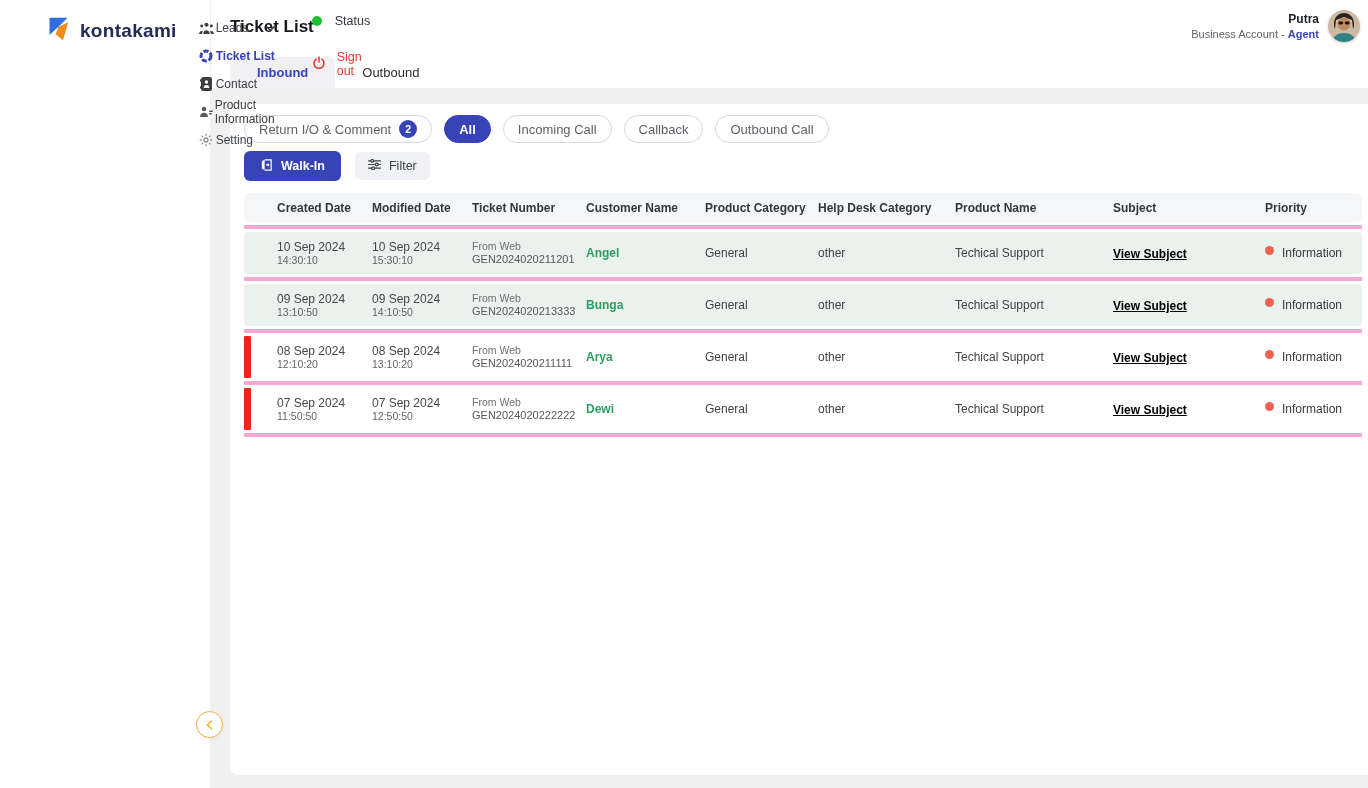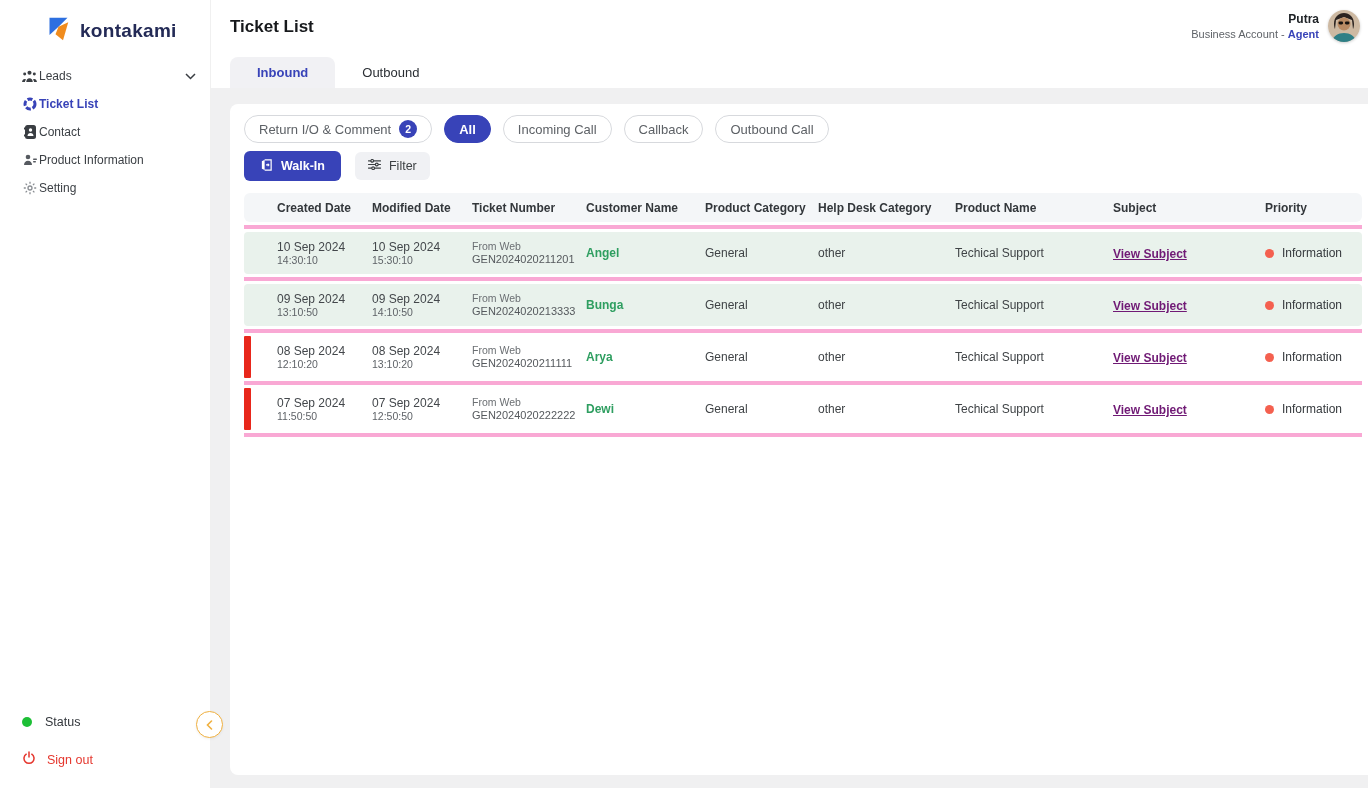--- a/index.html
+++ b/index.html
@@ -1,20 +1,20 @@
 <!DOCTYPE html>
 <html><head>
 <meta charset="utf-8">
 <style>
   * { margin:0; padding:0; box-sizing:border-box; }
   html,body { width:1368px; height:788px; overflow:hidden; font-family:"Liberation Sans", sans-serif; background:#fff; }
   .app { display:flex; width:100%; height:100%; position:relative; }
 
   
-  .sidebar { width:211px; min-width:211px; background:#fff; display:flex; flex-direction:column; border-right:1px solid #f0f0f0; padding:14px 0 20px 0; position:relative; z-index:2; }
+  .sidebar { width:211px; min-width:211px; background:#fff; display:flex; flex-direction:row; border-right:1px solid #f0f0f0; padding:14px 0 20px 0; position:relative; z-index:2; }
   .logo-row { display:flex; align-items:center; gap:8px; padding-left:48px; height:34px; margin-bottom:14px; }
   .logo-text { font-size:19px; font-weight:700; color:#232a56; letter-spacing:.3px; }
   .nav { display:flex; flex-direction:column; }
   .nav-item { display:flex; align-items:center; gap:2px; height:28px; padding:0 14px 0 22px; font-size:12px; color:#3c4045; cursor:pointer; }
   .nav-item .ico { width:15px; display:flex; justify-content:center; }
   .nav-item.active { color:#3843b8; font-weight:700; }
   .nav-item .chev { margin-left:auto; }
   .side-spacer { flex:1; }
   .side-bottom { display:flex; flex-direction:column; gap:22px; padding-left:22px; }
   .status-row { display:flex; align-items:center; gap:13px; font-size:12.5px; color:#33373c; }
@@ -60,22 +60,22 @@
   .ticket-row { height:42px; border-radius:4px; position:relative; cursor:pointer; }
   .ticket-row.green { background:#e9f2ec; }
   .ticket-row.redbar { background:#fff; }
   .ticket-row.redbar::before { content:''; position:absolute; left:0; top:0; bottom:0; width:7px; background:#e8271b; border-radius:1px; }
   .cell-main { font-size:12px; color:#43474b; line-height:14px; }
   .cell-sub { font-size:10.5px; color:#5f6368; line-height:13px; }
   .tick-src { font-size:10.5px; color:#6b6f73; line-height:13px; }
   .tick-num { font-size:11px; color:#55595d; line-height:13px; }
   .cname { font-size:12px; font-weight:600; color:#2e9e60; }
   .cat { font-size:12px; color:#3f4346; }
-  .subj-link { font-size:12px; font-weight:700; color:#701a75; text-decoration:underline;text-align:right; }
-  .prio { display:flex; align-items:center; gap:8px; font-size:12px; color:#35393d; }
+  .subj-link { font-size:12px; font-weight:700; color:#000000; text-decoration:underline;text-align:right; }
+  .prio { display:flex; align-items:flex-start; gap:8px; font-size:12px; color:#35393d; }
   .prio-dot { width:9px; height:9px; border-radius:50%; background:#f4604f; }
 </style>
 </head>
 <body>
 
 <div class="app">
 
   <aside class="sidebar">
     <div class="logo-row">
       <span>

